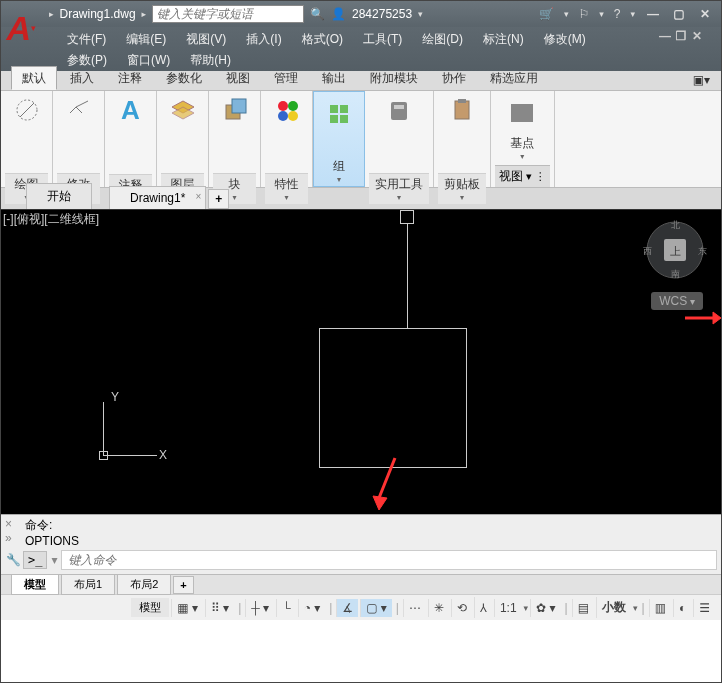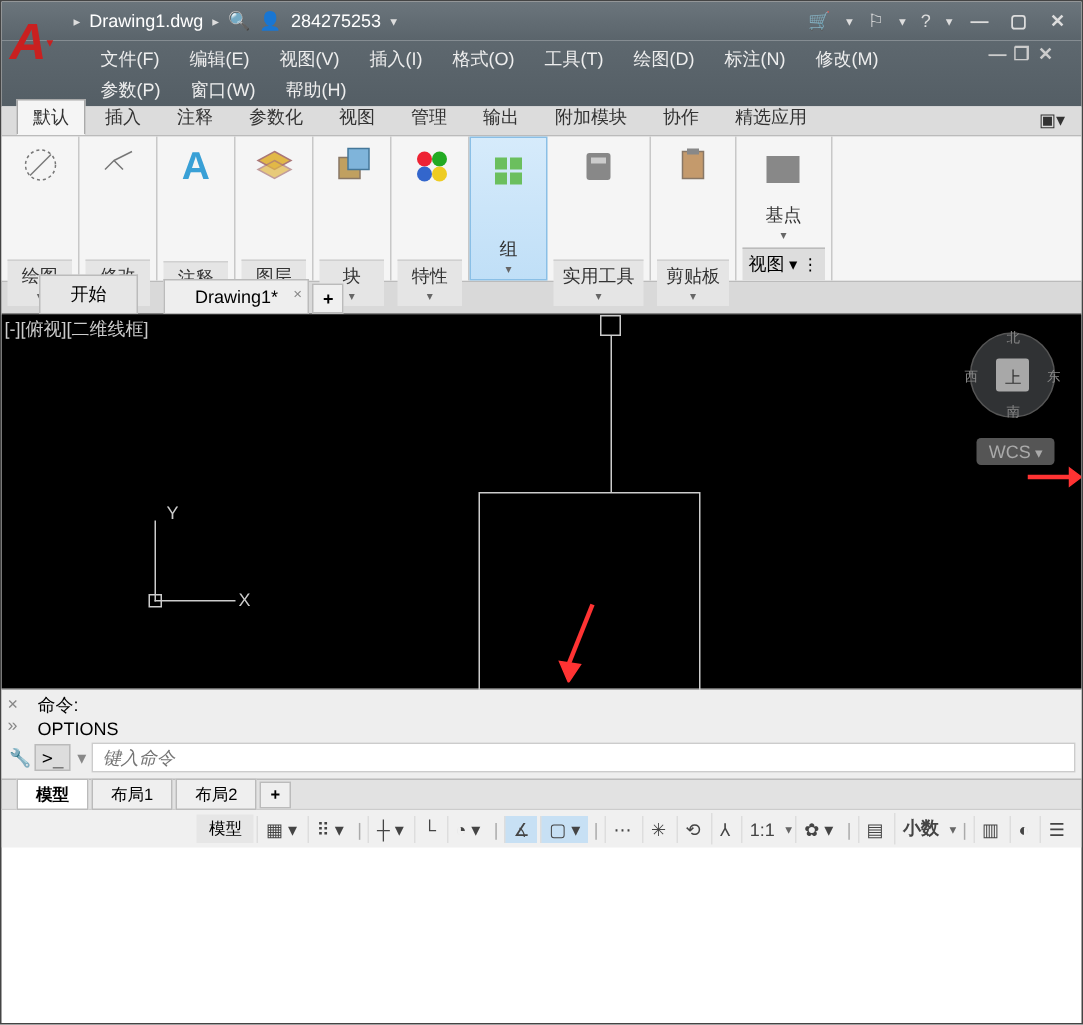--- a/index.html
+++ b/index.html
@@ -25,21 +25,21 @@
   .ribicon { width:36px; height:36px; display:flex; align-items:center; justify-content:center; font-size:22px; }
   .riblabel { font-size:12px; color:#333; padding:2px 6px; text-align:center;}
   .riblabel .arr { font-size:8px; color:#666; display:block;}
   .riblabel-bar { background:#e5e5e5; border-top:1px solid #d0d0d0; width:100%; text-align:center;margin-top:48px;}
   .viewport-select { background:#ddd; padding:2px 4px; font-size:11px; border-top:1px solid #bbb;}
   .doctabs { height:22px; background:#d9d9d9; display:flex; align-items:end; padding-left:10px; gap:2px; border-bottom:1px solid #333;}
   .doctab { padding:4px 20px; background:#e6e6e6; border:1px solid #bbb; border-bottom:none; font-size:12px; position:relative;margin-left:15px;}
   .doctab.active { background:#eee; }
   .doctab .close { position:absolute; right:4px; top:4px; font-size:10px; color:#888;}
   .newtab { padding:2px 6px; border:1px solid #bbb; background:#f0f0f0; font-weight:bold;}
-  .canvas-wrap { height: 249px; background:#000; position:relative; color:#fff; font-size:12px;}
+  .canvas-wrap { height: 304px; background:#000; position:relative; color:#fff; font-size:12px;}
   .vplabel { position:absolute; top:1px; left:2px; color:#ccc;}
   .rect { position:absolute; border:1px solid #ccc; }
   .ucs { position:absolute; left:94px; bottom:50px; width:70px; height:70px;}
   .ucs-line { position:absolute; background:#ccc;}
   .axis-label { color:#ccc; font-size:12px; position:absolute;}
   .arrow-red { position:absolute; stroke:#f33; fill:#f33;}
   .navcube { position:absolute; top:10px; right:16px; width:60px; height:60px;}
   .wcs-badge { position:absolute; top:82px; right:18px; background:#555; color:#aaa; font-size:10px; padding:2px 8px; border-radius:3px;}
   .cmdarea { background:#eee; border-top:1px solid #aaa;}
   .cmdhist { padding:2px 6px 0 24px; font-size:12px; background:#eee; position:relative;}
@@ -61,20 +61,21 @@
 
 <div class="app-icon">
     <span class="app-A">A</span>
     <span class="tri" style="color:#c92020;">▾</span>
   </div>
 <div class="titlebar">
   <div class="title-left">
     <span class="tri">▸</span>
     <span>Drawing1.dwg</span>
     <span class="tri">▸</span>
+    <input class="search-box" placeholder="键入关键字或短语" style="">
     <span>🔍</span>
     <span>👤</span>
     <span>284275253</span>
     <span class="tri">▾</span>
   </div>
   <div class="spacer"></div>
   <div class="title-icons">
     <span>🛒</span>
       <span class="tri">▾</span>
     <span>⚐</span>

